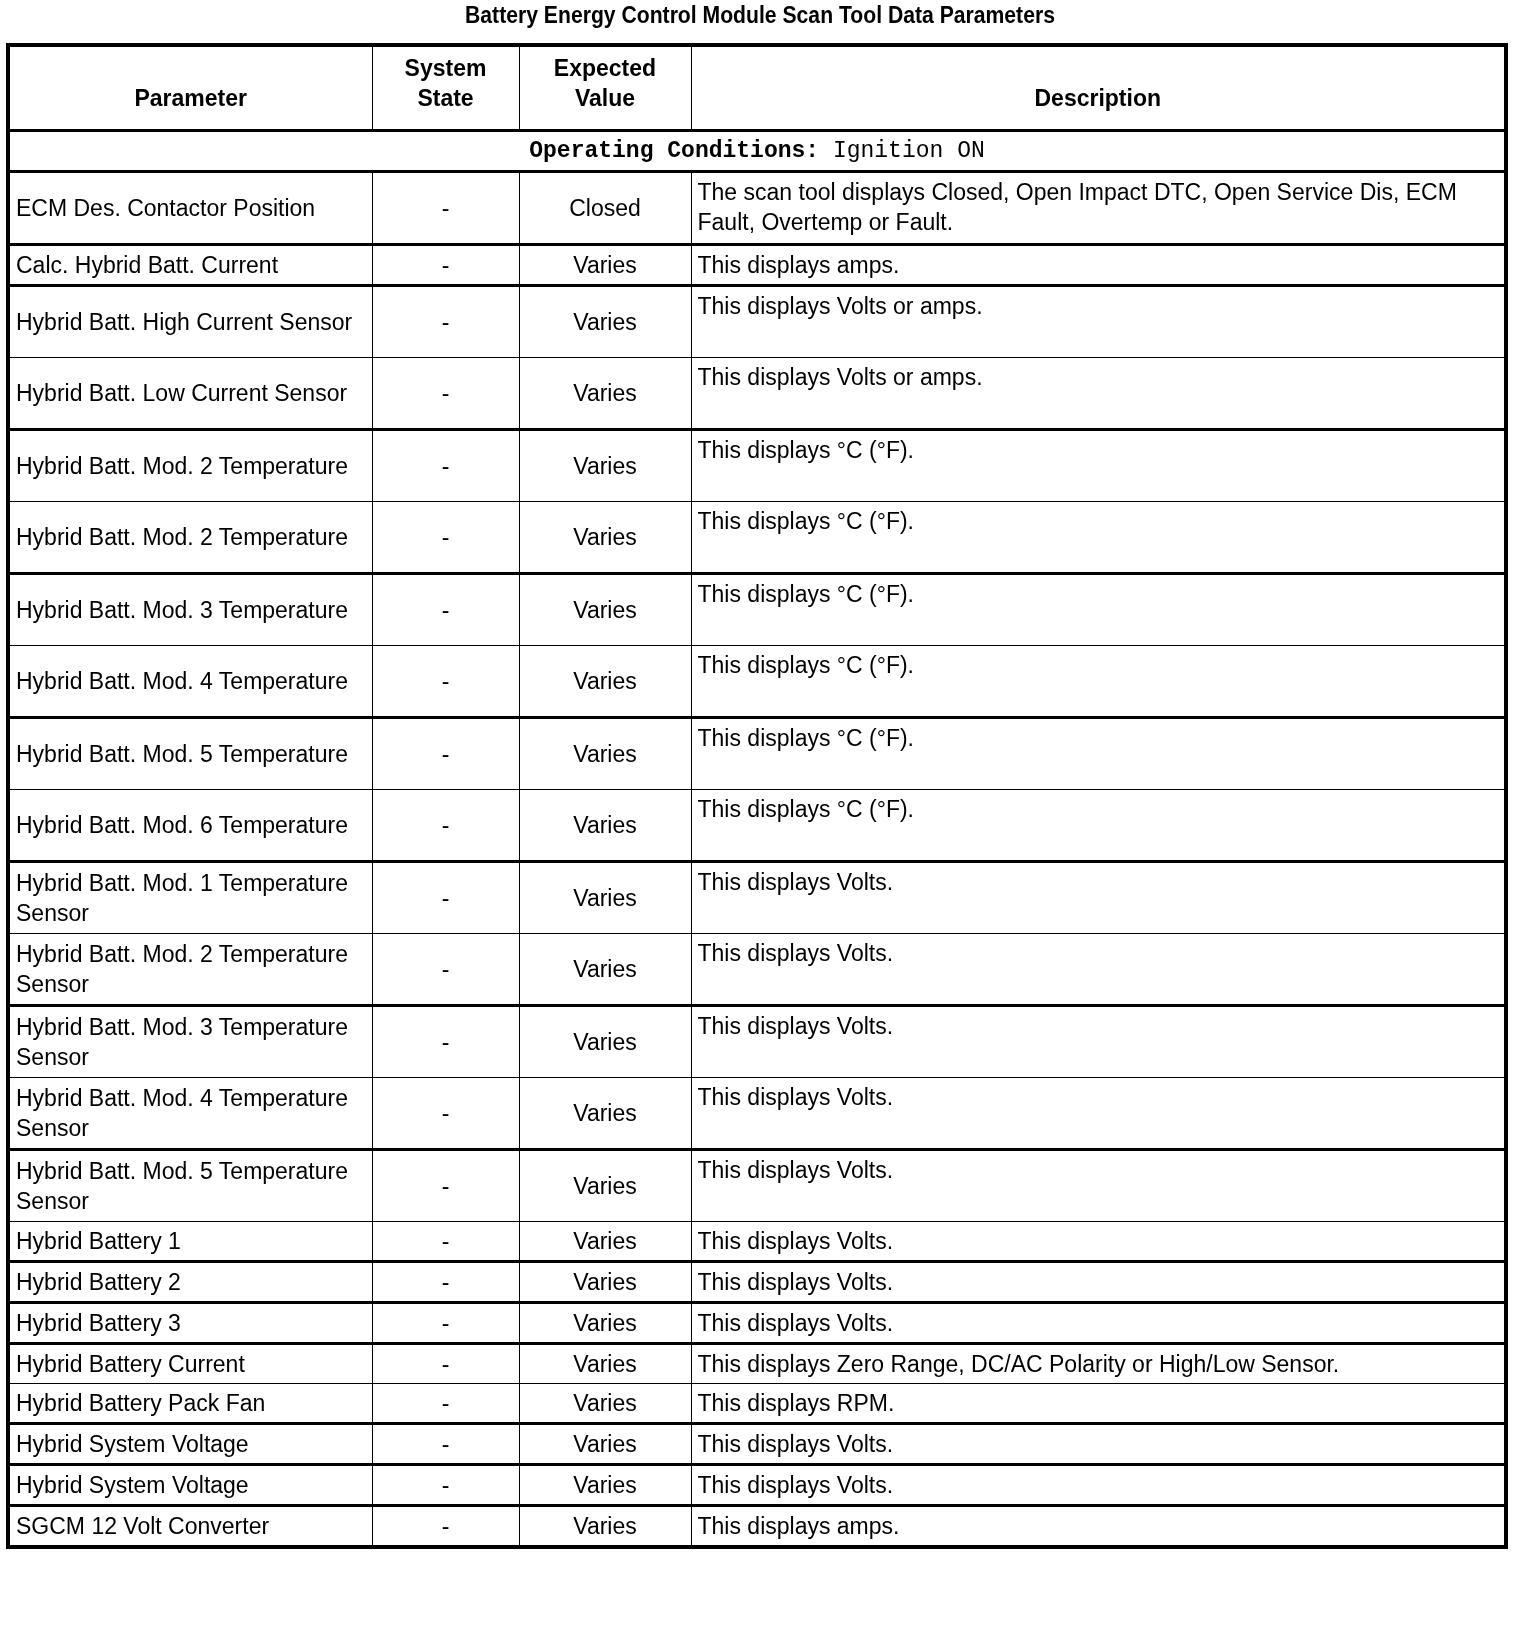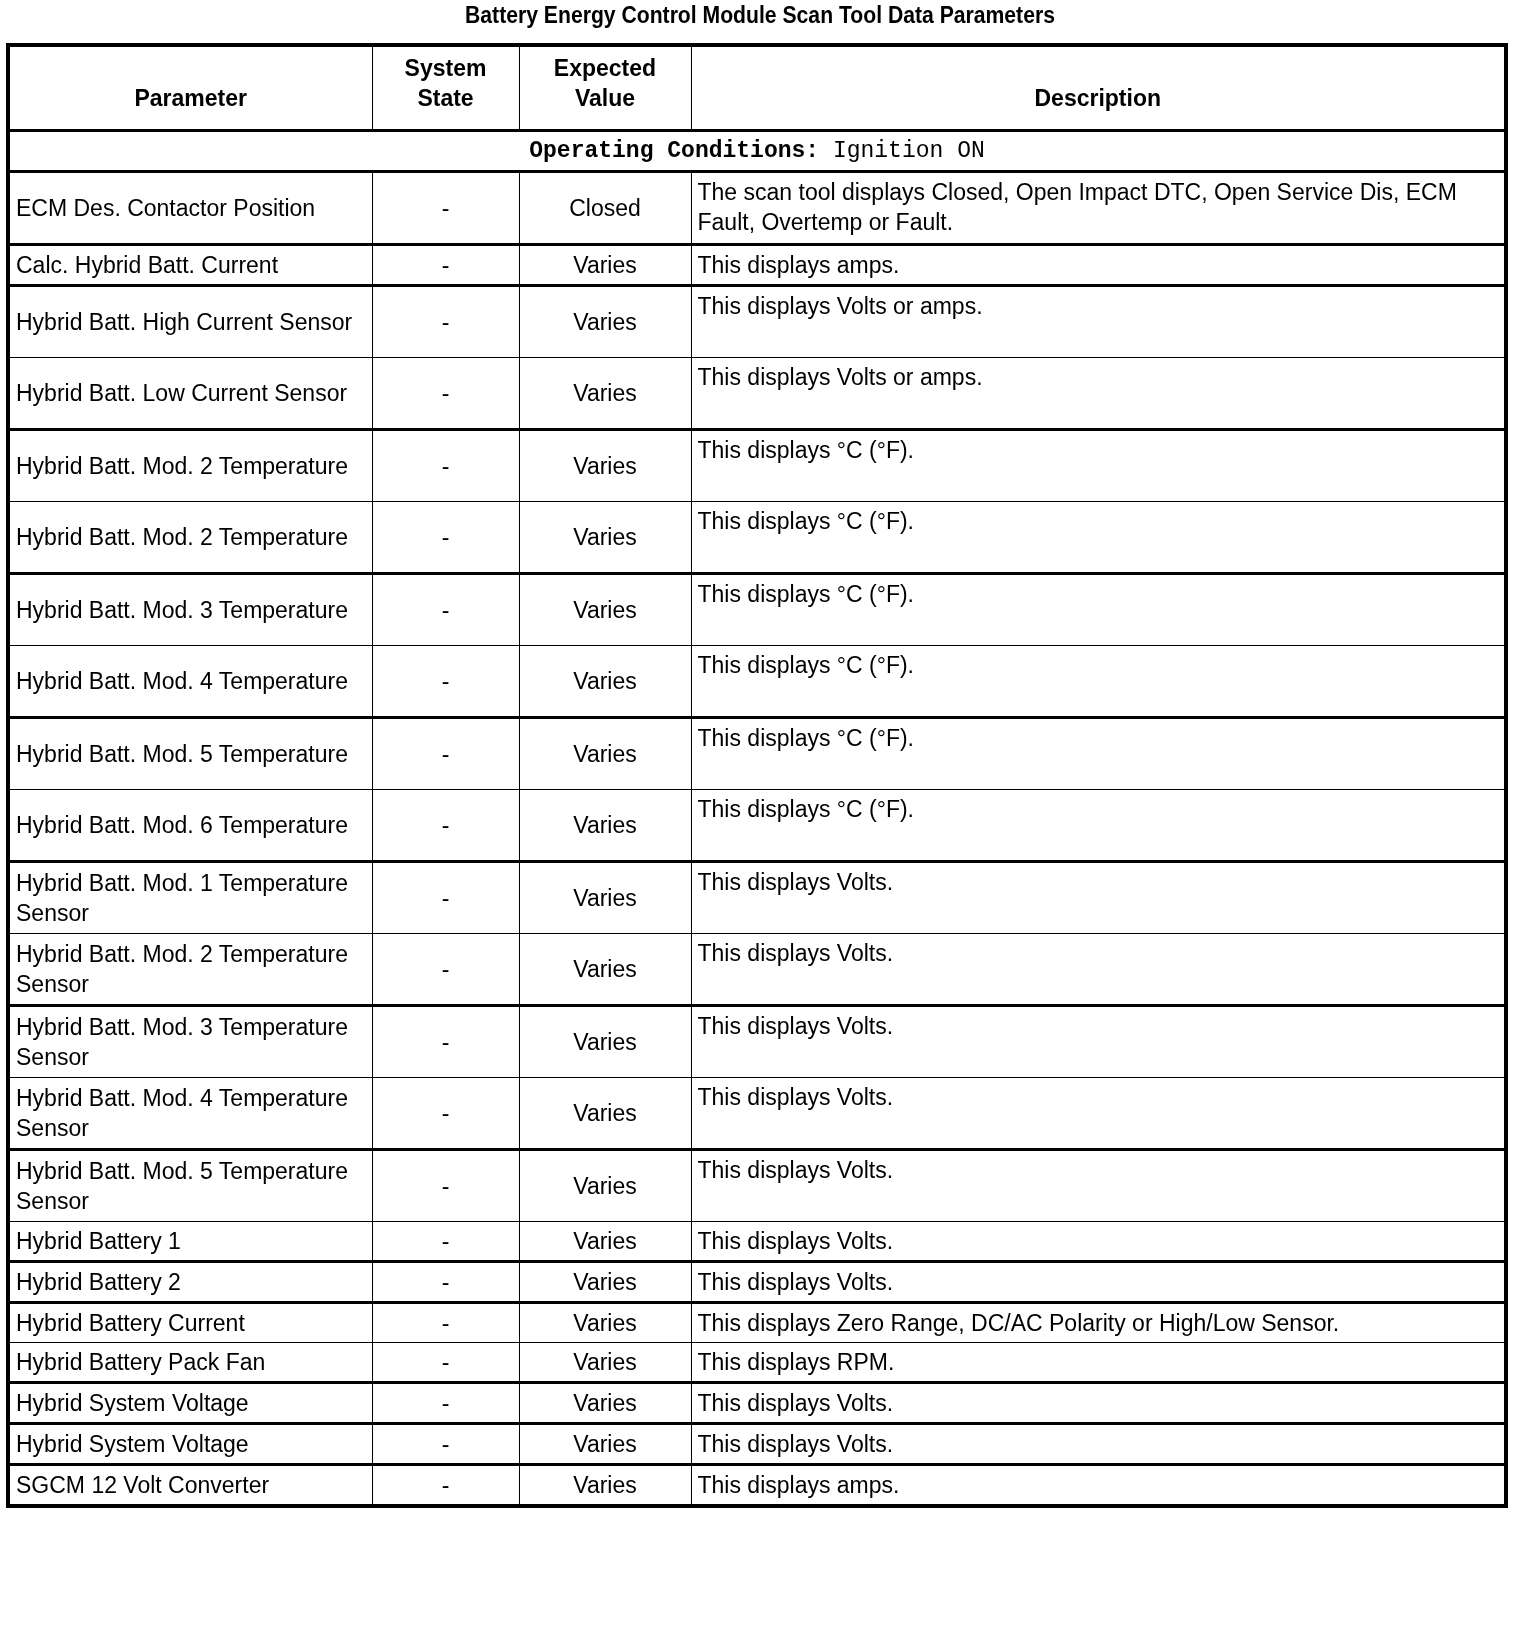--- a/index.html
+++ b/index.html
@@ -158,20 +158,26 @@
         <td class="state">-</td>
         <td class="expected">Varies</td>
         <td class="desc">This displays Volts.</td>
       </tr>
       <tr class="single thick">
         <td class="param">Hybrid Battery 2</td>
         <td class="state">-</td>
         <td class="expected">Varies</td>
         <td class="desc">This displays Volts.</td>
       </tr>
+      <tr class="single thick">
+        <td class="param">Hybrid Battery 3</td>
+        <td class="state">-</td>
+        <td class="expected">Varies</td>
+        <td class="desc">This displays Volts.</td>
+      </tr>
       <tr class="single">
         <td class="param">Hybrid Battery Current</td>
         <td class="state">-</td>
         <td class="expected">Varies</td>
         <td class="desc">This displays Zero Range, DC/AC Polarity or High/Low Sensor.</td>
       </tr>
       <tr class="single thick">
         <td class="param">Hybrid Battery Pack Fan</td>
         <td class="state">-</td>
         <td class="expected">Varies</td>

